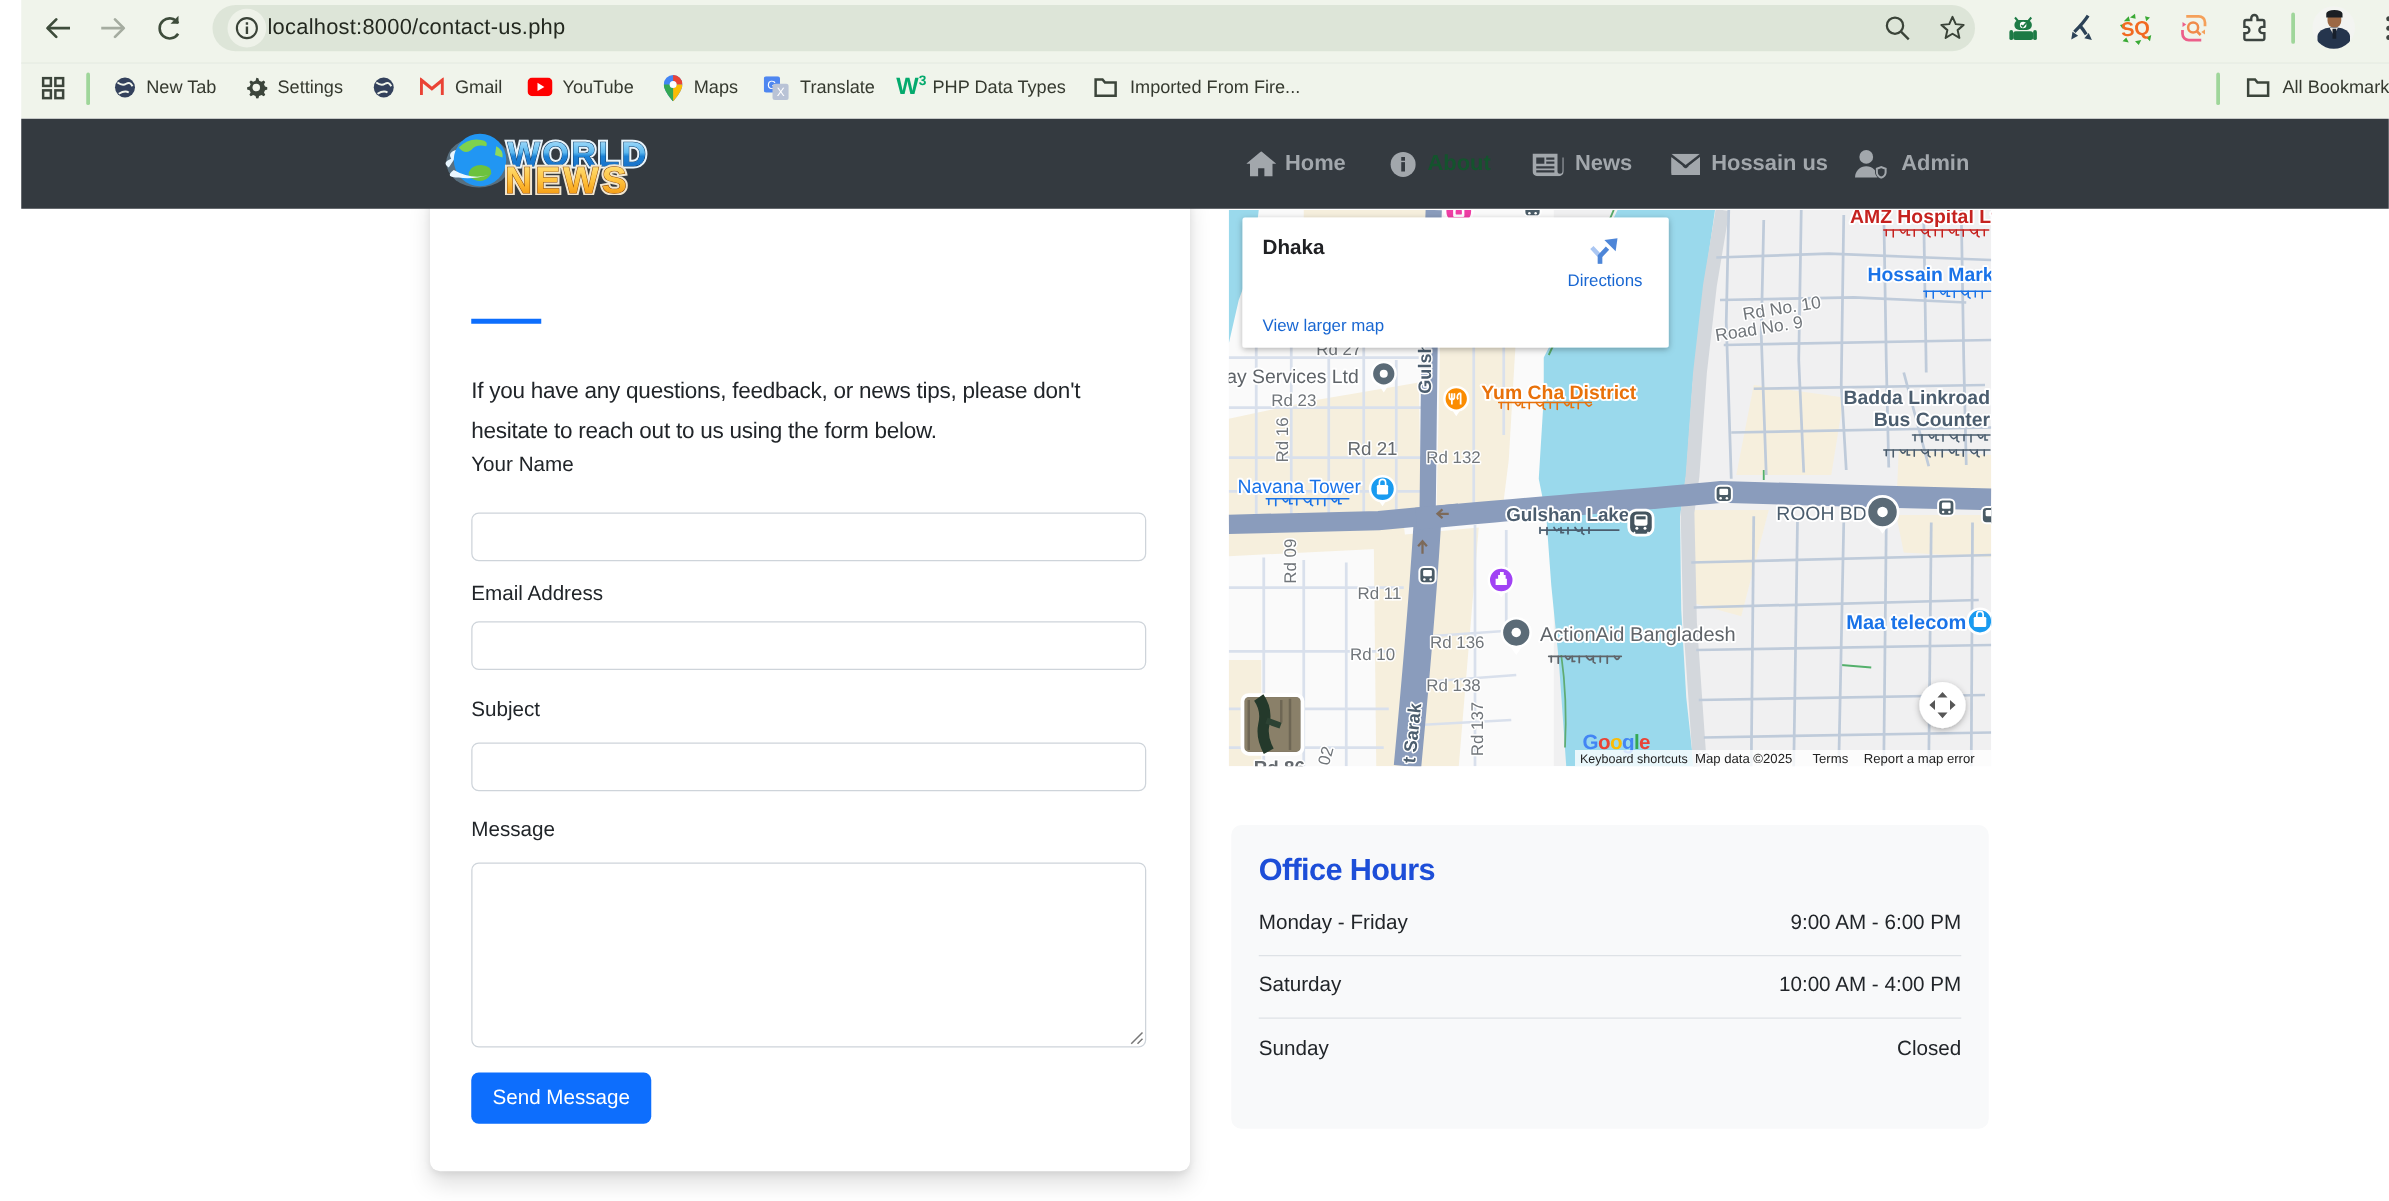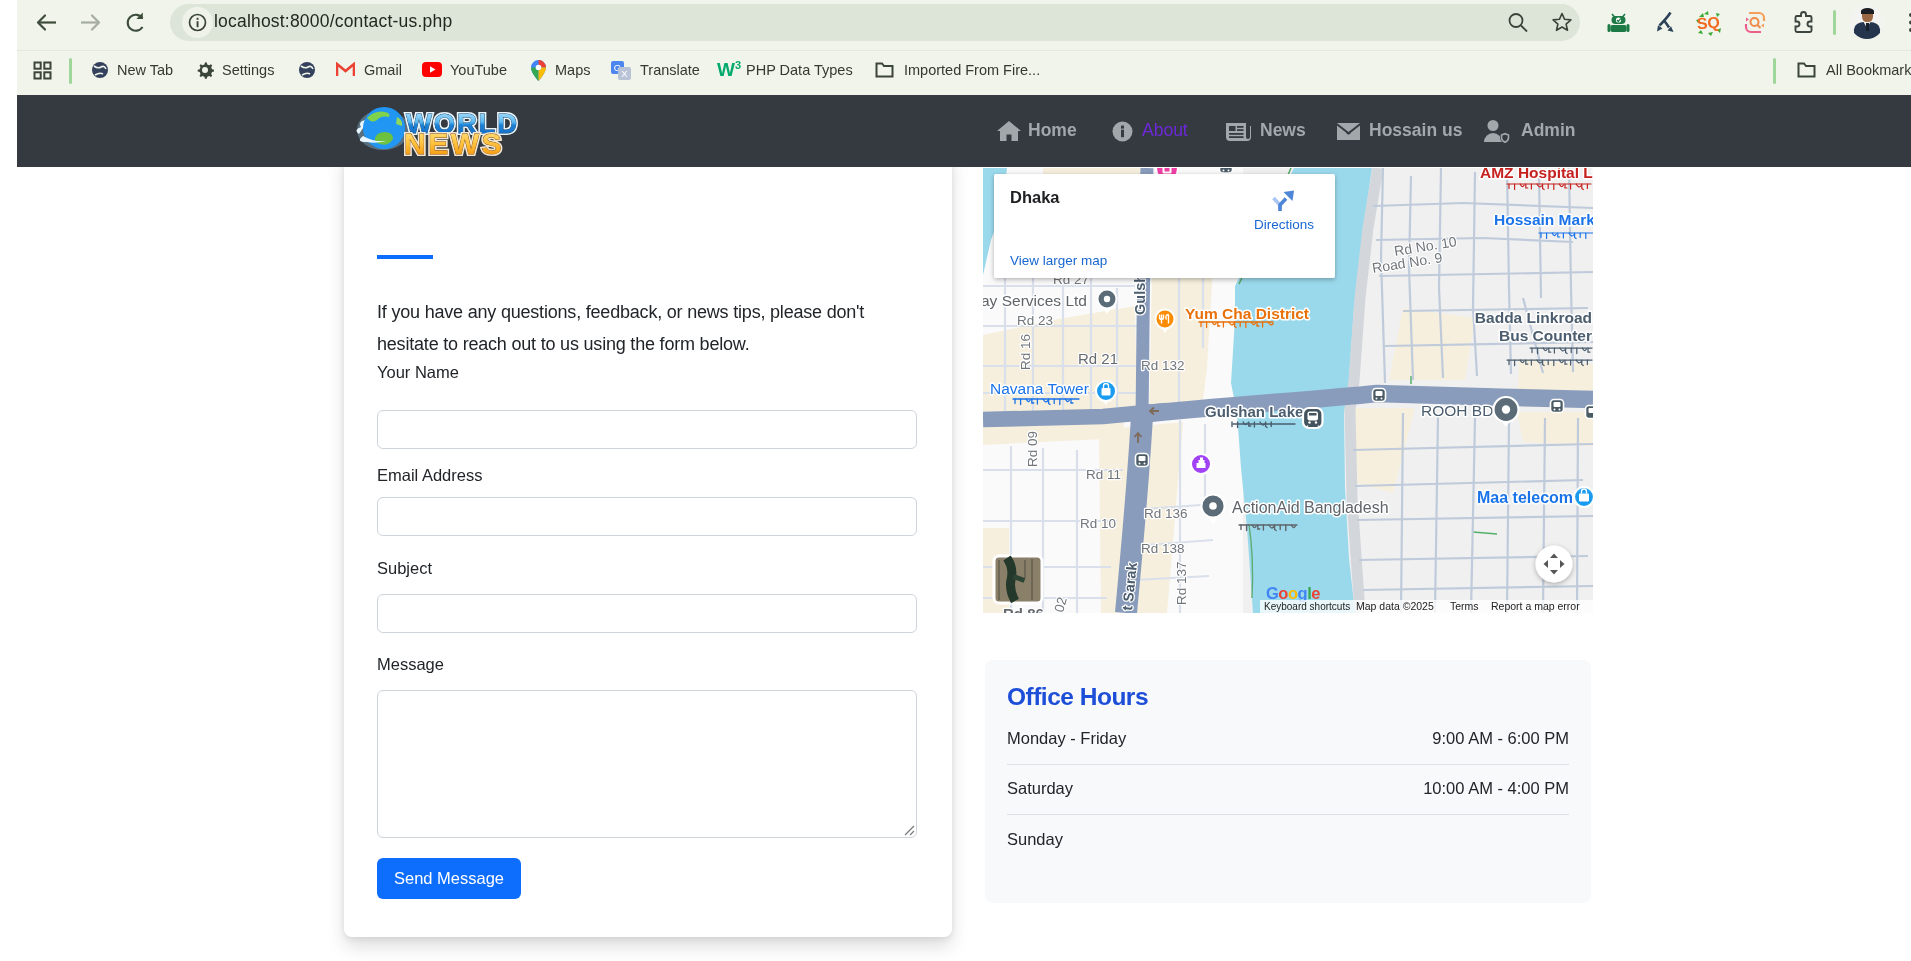--- a/index.html
+++ b/index.html
@@ -170,20 +170,21 @@
 
 <div class="abs" style="left:968px;top:660px;width:606px;height:243px;background:#f8f9fa;border-radius:8px"></div>
 <div class="abs" style="left:990px;top:683px;font-size:24.5px;font-weight:600;color:#1d4ed8;letter-spacing:-0.5px">Office Hours</div>
 <div class="abs" style="left:990px;top:729px;font-size:16.5px;color:#212529">Monday - Friday</div>
 <div class="abs" style="left:990px;top:729px;width:562px;font-size:16.5px;color:#212529;text-align:right">9:00 AM - 6:00 PM</div>
 <div class="abs" style="left:990px;top:764px;width:562px;height:1px;background:#dee2e6"></div>
 <div class="abs" style="left:990px;top:779px;font-size:16.5px;color:#212529">Saturday</div>
 <div class="abs" style="left:990px;top:779px;width:562px;font-size:16.5px;color:#212529;text-align:right">10:00 AM - 4:00 PM</div>
 <div class="abs" style="left:990px;top:814px;width:562px;height:1px;background:#dee2e6"></div>
 <div class="abs" style="left:990px;top:830px;font-size:16.5px;color:#212529">Sunday</div>
+<div class="abs" style="left:990px;top:830px;width:562px;font-size:16.5px;color:#212529;text-align:right">Closed</div>
 <svg class="abs" style="left:966px;top:168px" width="610" height="445" viewBox="0 0 610 445">
 <defs>
   <filter id="cardsh" x="-30%" y="-30%" width="160%" height="160%">
     <feDropShadow dx="0" dy="1.5" stdDeviation="2.5" flood-color="#000" flood-opacity=".3"></feDropShadow>
   </filter>
 </defs>
 
 <rect x="0" y="0" width="610" height="445" fill="#f0f0f1"></rect>
 <rect x="0" y="0" width="260" height="445" fill="#fafafa"></rect>
 
@@ -482,21 +483,21 @@
 
 <svg class="abs" style="left:980px;top:121px" width="24" height="21" viewBox="0 0 24 21" fill="#a2a7ac">
   <path d="M12 0 L24 10 H21 V20 H14.5 V13.5 H9.5 V20 H3 V10 H0 z"></path>
 </svg>
 <div class="abs" style="left:1011px;top:120px;font-size:17.5px;font-weight:bold;color:#a2a7ac">Home</div>
 <svg class="abs" style="left:1095px;top:121px" width="21" height="21" viewBox="0 0 21 21">
   <circle cx="10.5" cy="10.5" r="10" fill="#a2a7ac"></circle>
   <rect x="9" y="8.7" width="3" height="7.5" fill="#343a40"></rect>
       <rect x="9" y="4.6" width="3" height="3" fill="#343a40"></rect>
 </svg>
-<div class="abs" style="left:1125px;top:120px;font-size:17.5px;font-weight:normal;color:#6d28d9">About</div>
+<div class="abs" style="left:1125px;top:120px;font-size:17.5px;font-weight:bold;color:#14532d">About</div>
 <svg class="abs" style="left:1209px;top:121px" width="25" height="20" viewBox="0 0 25 20" fill="#a2a7ac">
   <path d="M0 2 H20 V16 a2 2 0 0 0 4 0 V5 h1 V16 a4 4 0 0 1-4 4 H4 a4 4 0 0 1-4-4 z"></path>
   <rect x="3" y="5" width="6.5" height="5" fill="#343a40"></rect>
   <rect x="11" y="5" width="6.5" height="1.8" fill="#343a40"></rect>
       <rect x="11" y="8.2" width="6.5" height="1.8" fill="#343a40"></rect>
   <rect x="3" y="12" width="14.5" height="1.8" fill="#343a40"></rect>
       <rect x="3" y="15.2" width="14.5" height="1.8" fill="#343a40"></rect>
 </svg>
 <div class="abs" style="left:1243px;top:120px;font-size:17.5px;font-weight:bold;color:#a2a7ac">News</div>
 <svg class="abs" style="left:1320px;top:123px" width="23" height="17" viewBox="0 0 23 17" fill="#a2a7ac">

